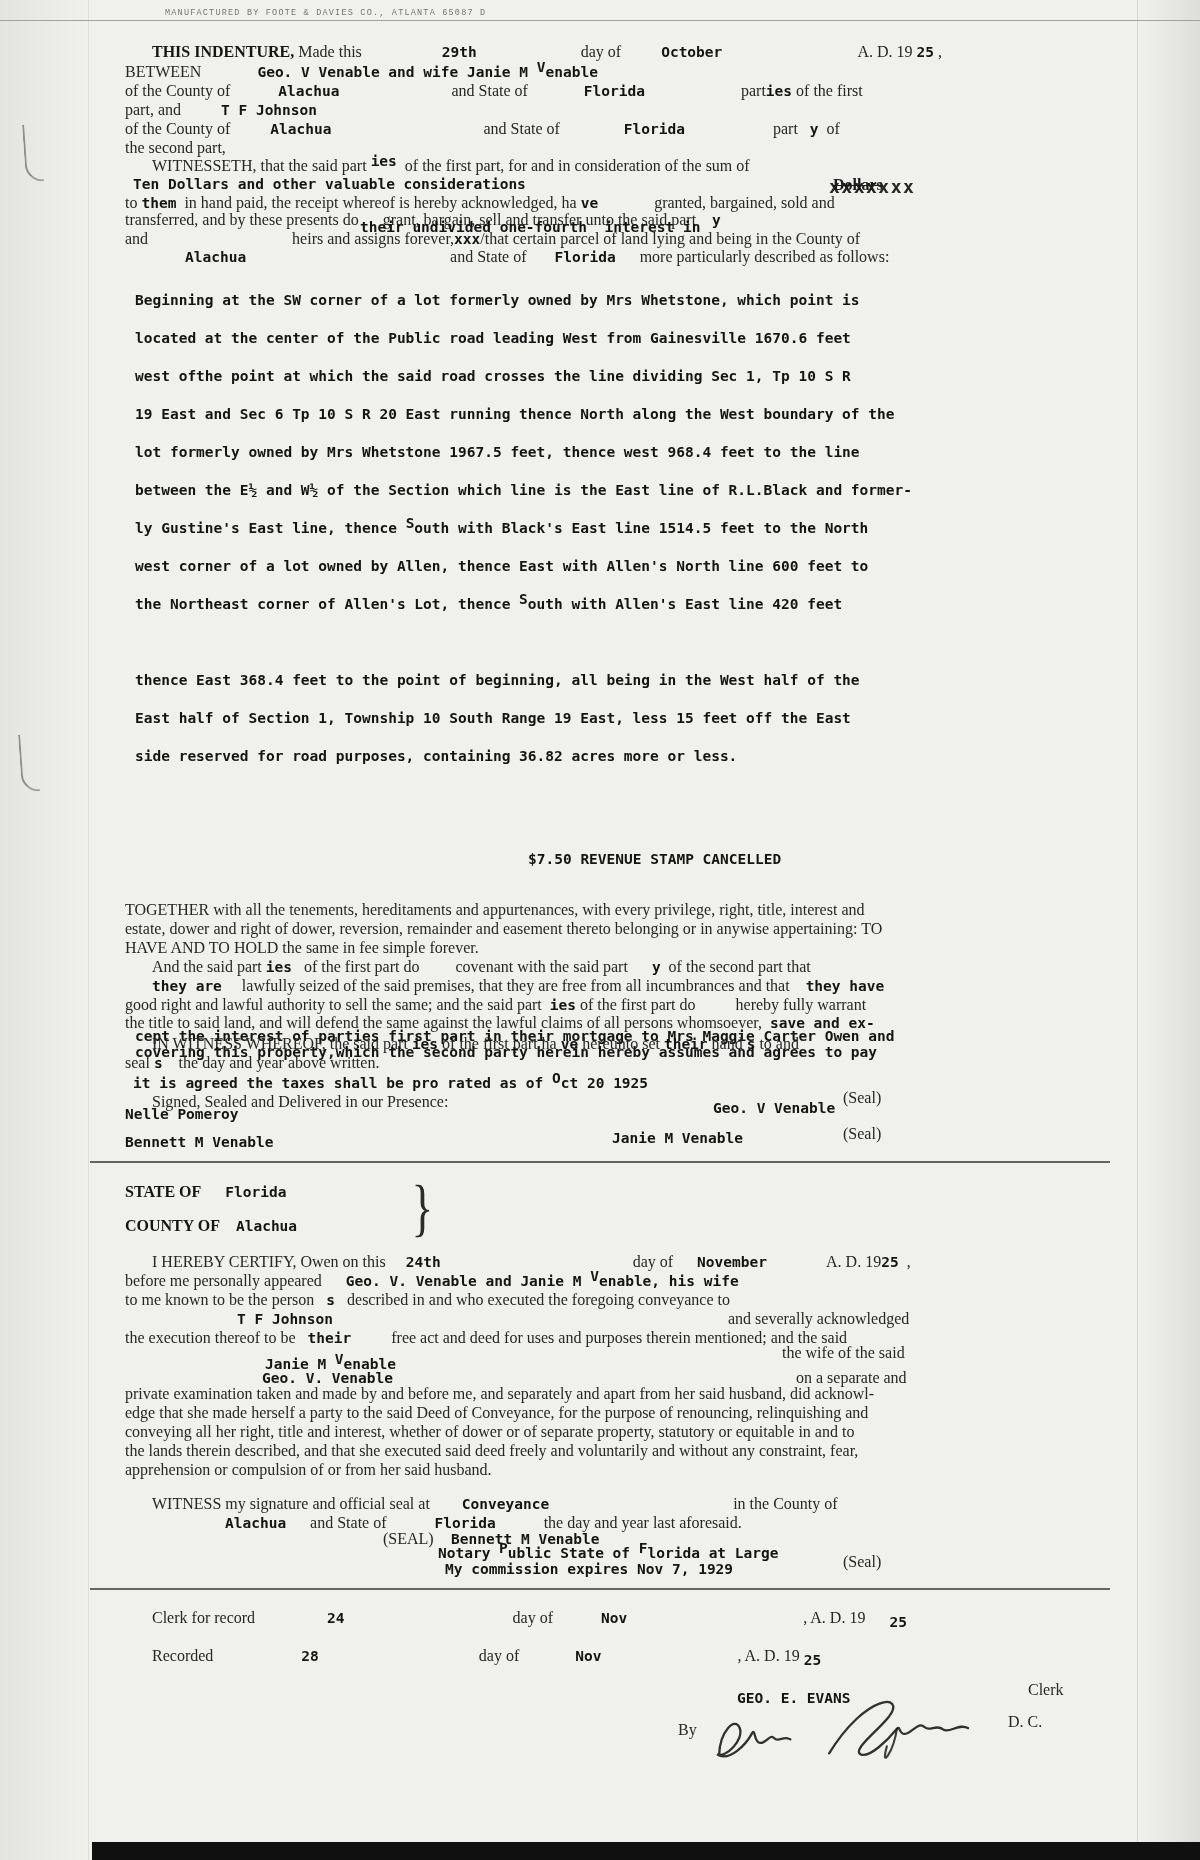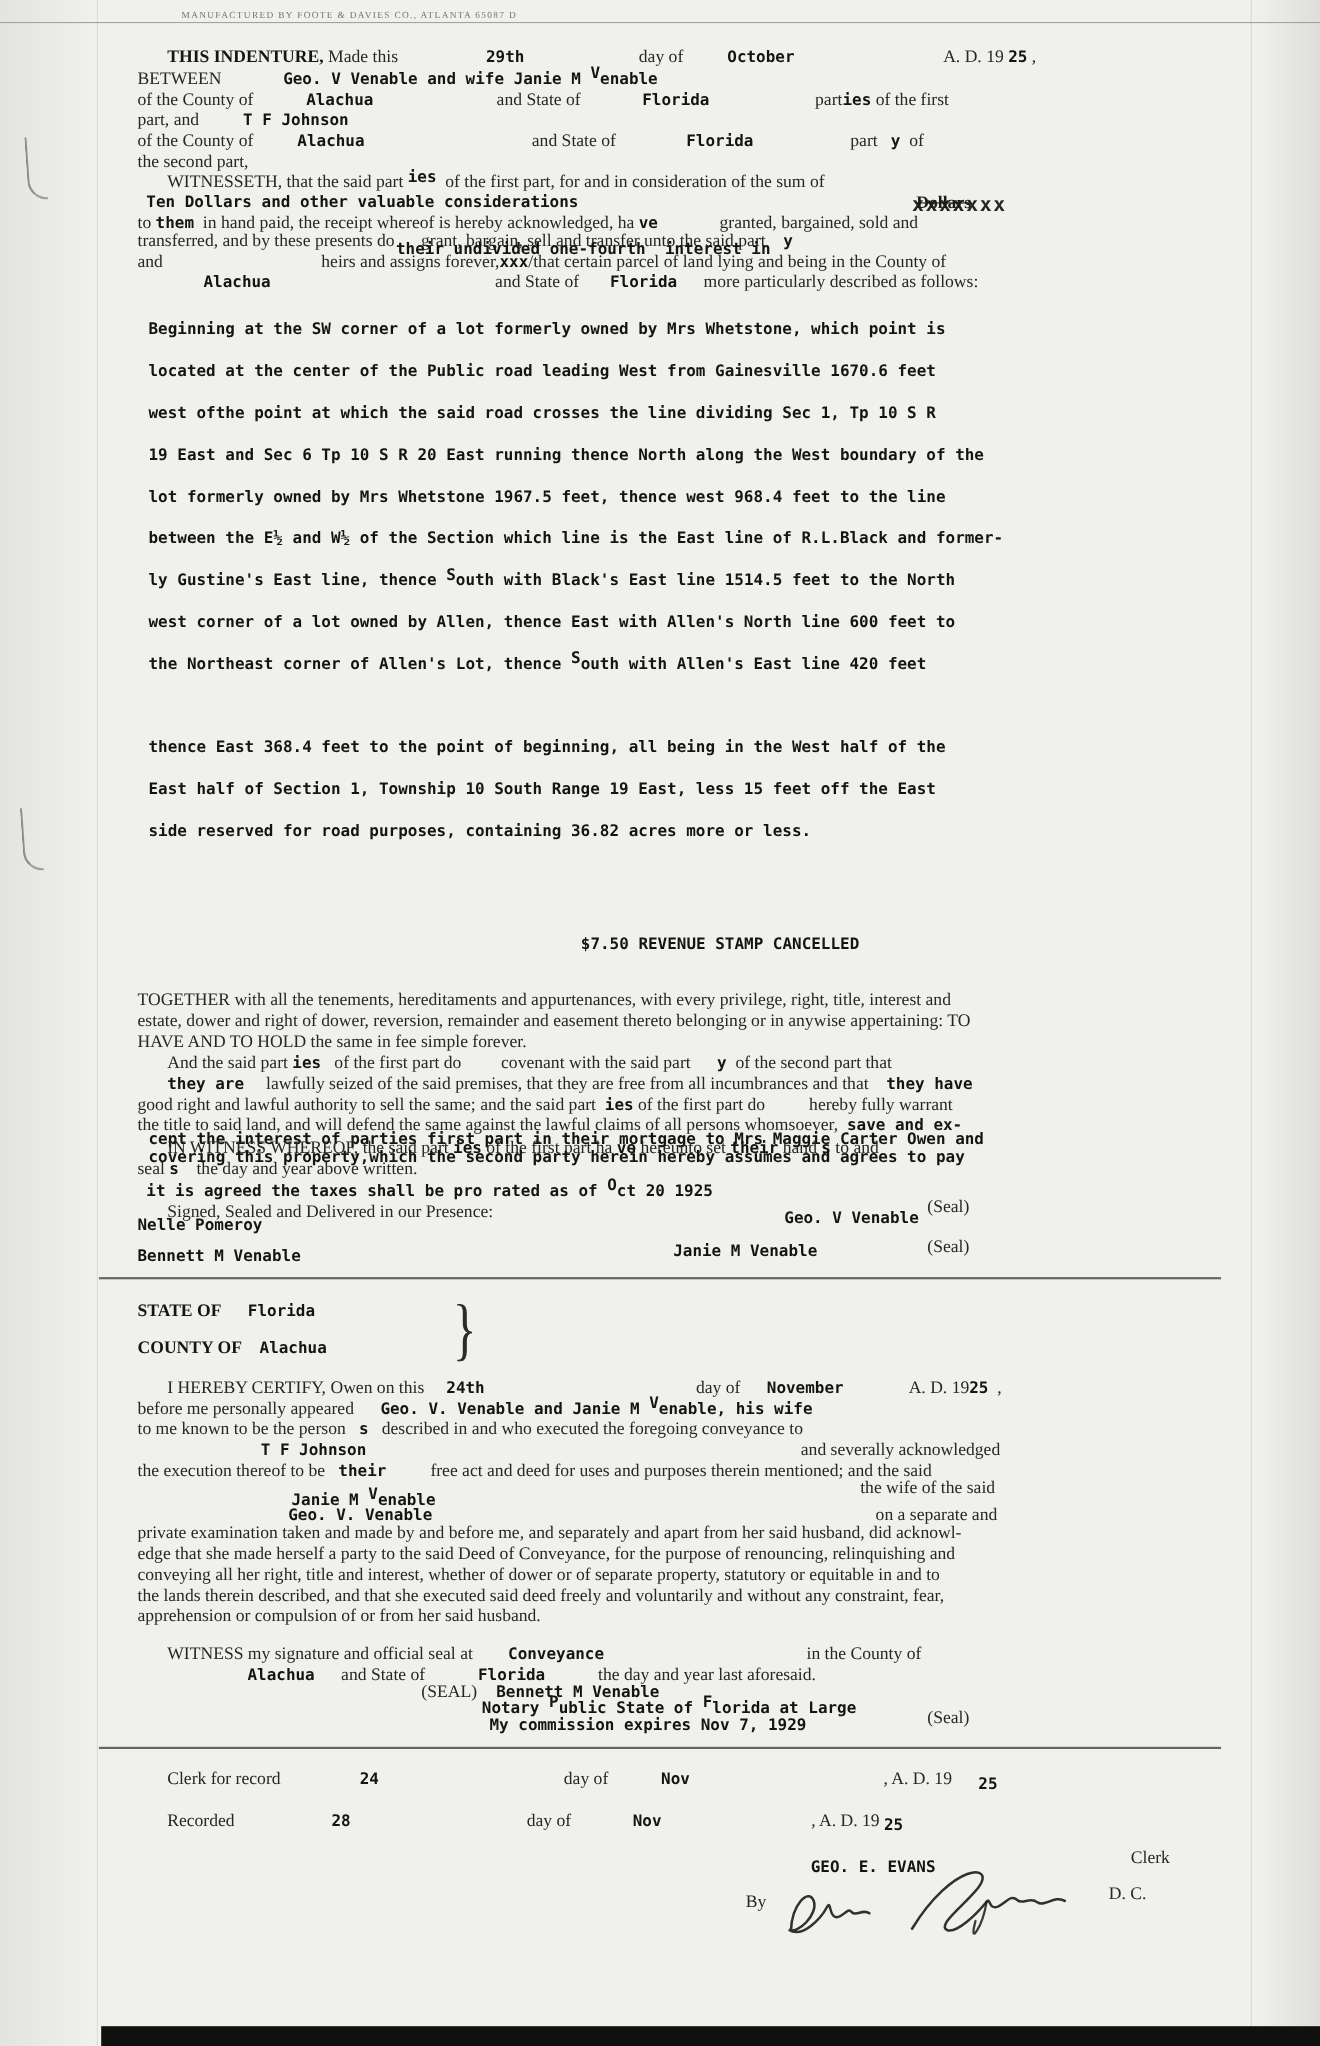--- a/index.html
+++ b/index.html
@@ -6,21 +6,21 @@
   #page{position:relative;width:1200px;height:1860px;background:#f0f1ec;overflow:hidden;
         font-family:"Liberation Serif",serif;}
   .line{position:absolute;white-space:pre;line-height:1.05;}
   .print{font-family:"Liberation Serif",serif;font-size:16px;color:#262626;}
   .bold{font-weight:700;color:#151515;}
   .typed{font-family:"DejaVu Sans Mono",monospace;font-size:14.5px;font-weight:700;color:#141414;}
   .raised{position:relative;top:-5px;}
   .low{position:relative;top:4px;}
   .rule{position:absolute;left:90px;width:1020px;height:2px;background:#4c4c4c;opacity:.85;}
   .hairline{position:absolute;left:0;width:1200px;height:1px;background:#a2a39d;}
-  .manu{position:absolute;font-family:Liberation Serif, serif;font-size:8.5px;color:#5f605b;
+  .manu{position:absolute;font-family:Liberation Mono, monospace;font-size:8.5px;color:#5f605b;
         letter-spacing:1.2px;opacity:.85;}
   .vline{position:absolute;top:0;height:1860px;width:1px;background:#6a6a66;}
   .edge-shade{position:absolute;top:0;right:0;width:60px;height:1860px;
         background:linear-gradient(to right,rgba(0,0,0,0),rgba(60,60,55,.10));}
   .left-shade{position:absolute;top:0;left:0;width:88px;height:1860px;
         background:linear-gradient(to right,rgba(60,60,55,.07),rgba(0,0,0,0));}
   .bracket{position:absolute;width:16px;height:56px;border-left:2.5px solid rgba(70,70,68,.55);
         border-bottom:2.5px solid rgba(70,70,68,.45);border-radius:0 0 0 22px;transform:rotate(-4deg);}
   .brace{position:absolute;font-family:"Liberation Serif",serif;font-size:60px;font-weight:400;
         color:#2b2b2b;transform:scaleX(.75) scaleY(1.05);}

